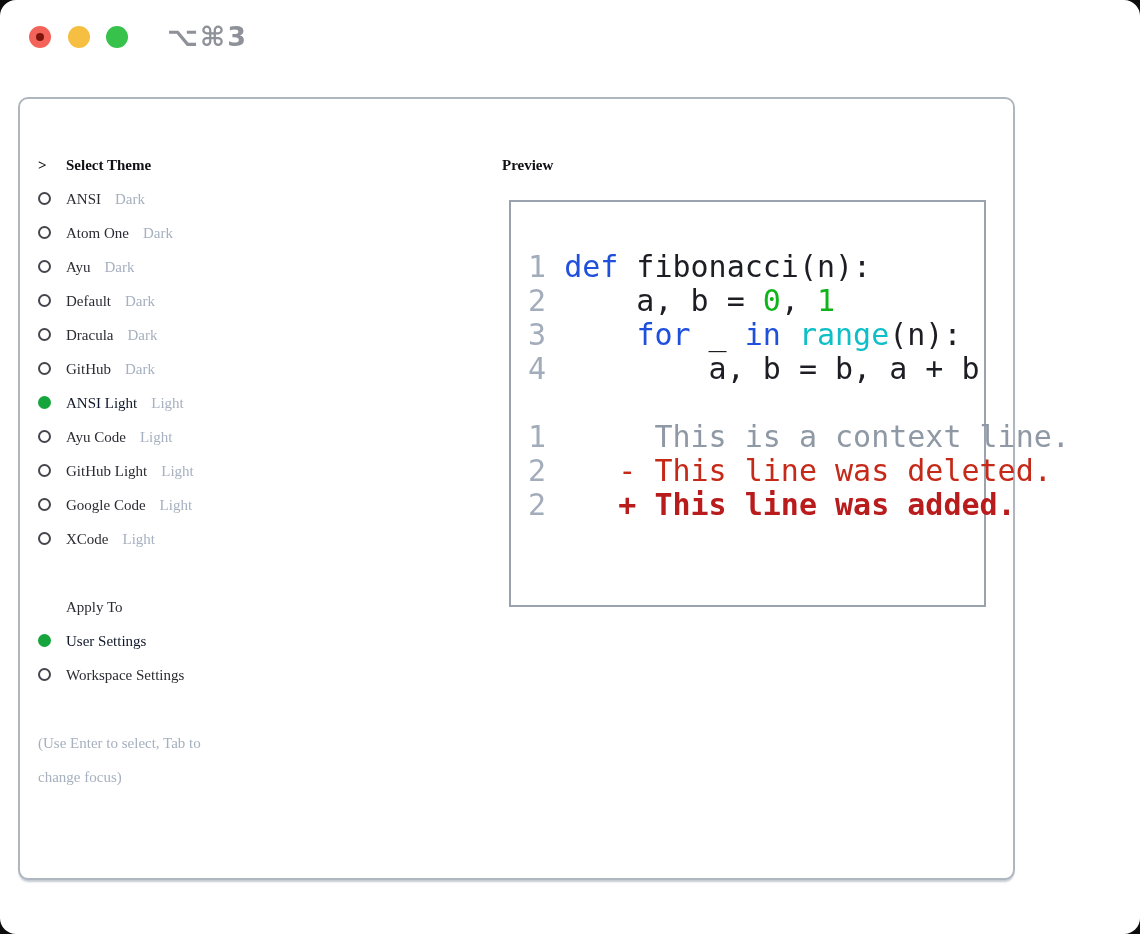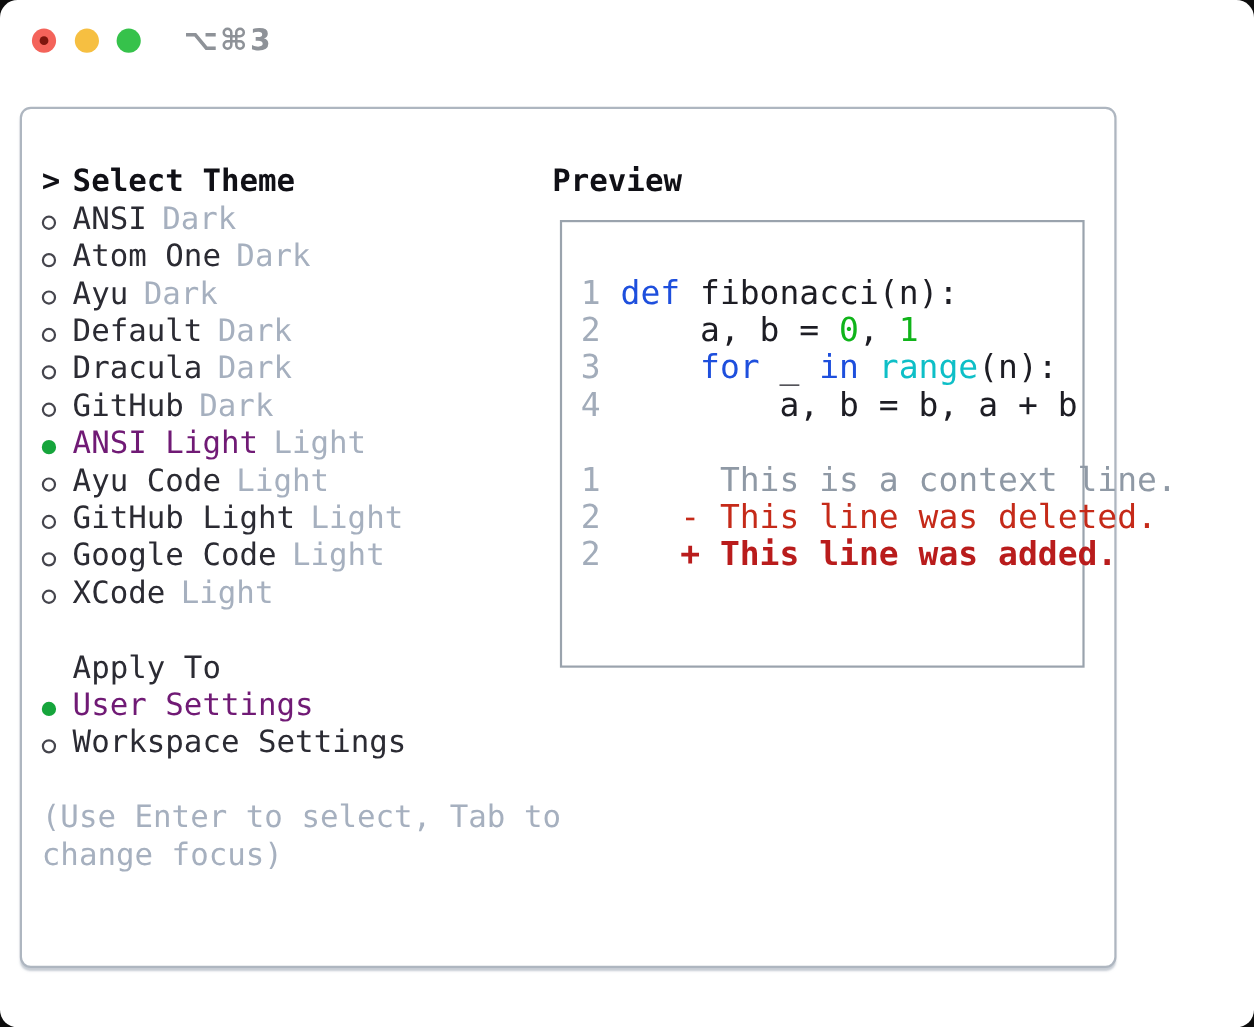--- a/index.html
+++ b/index.html
@@ -22,31 +22,31 @@
     font-family:"DejaVu Sans",sans-serif;font-size:27px;font-weight:bold;
     color:#8e9298;letter-spacing:2px;
   }
   
   .main-panel{
     position:absolute;left:18px;top:97px;width:997px;height:783px;
     border:2px solid #aeb6c0;border-radius:10px;box-sizing:border-box;
     box-shadow:0 3px 2px -1px rgba(150,160,175,.55);
     background:#fff;
   }
-  .row{height:34px;line-height:34px;white-space:pre;font-size:28px;color:#2b2b33;}
+  .row{height:34px;line-height:34px;white-space:pre;font-size:15px;color:#2b2b33;font-family:Liberation Serif, serif;}
   .left-col{position:absolute;left:18px;top:49px;}
   .prefix{display:inline-block;width:28px;}
   .hdr{font-weight:bold;color:#101016;}
   .radio{
     display:inline-block;width:13px;height:13px;box-sizing:border-box;
     border:2px solid #45454d;border-radius:50%;margin-right:15px;vertical-align:-1px;
   }
   .radio.sel{background:#16a53c;border-color:#16a53c;}
   .name{color:#2b2b33;}
-  .name.green{color:#701a75;}
+  .name.green{color:#0f172a;}
   .variant{color:#a6b0bf;margin-left:14px;}
   .help{color:#a6b0bf;}
   
   .preview-title{position:absolute;left:482px;top:49px;}
   .preview-panel{
     position:absolute;left:489px;top:101px;width:477px;height:407px;
     border:2px solid #9aa3ad;box-sizing:border-box;
     padding:48px 0 0 17px;background:#fff;
   }
   .crow{height:34px;line-height:34px;white-space:pre;font-size:30px;}

